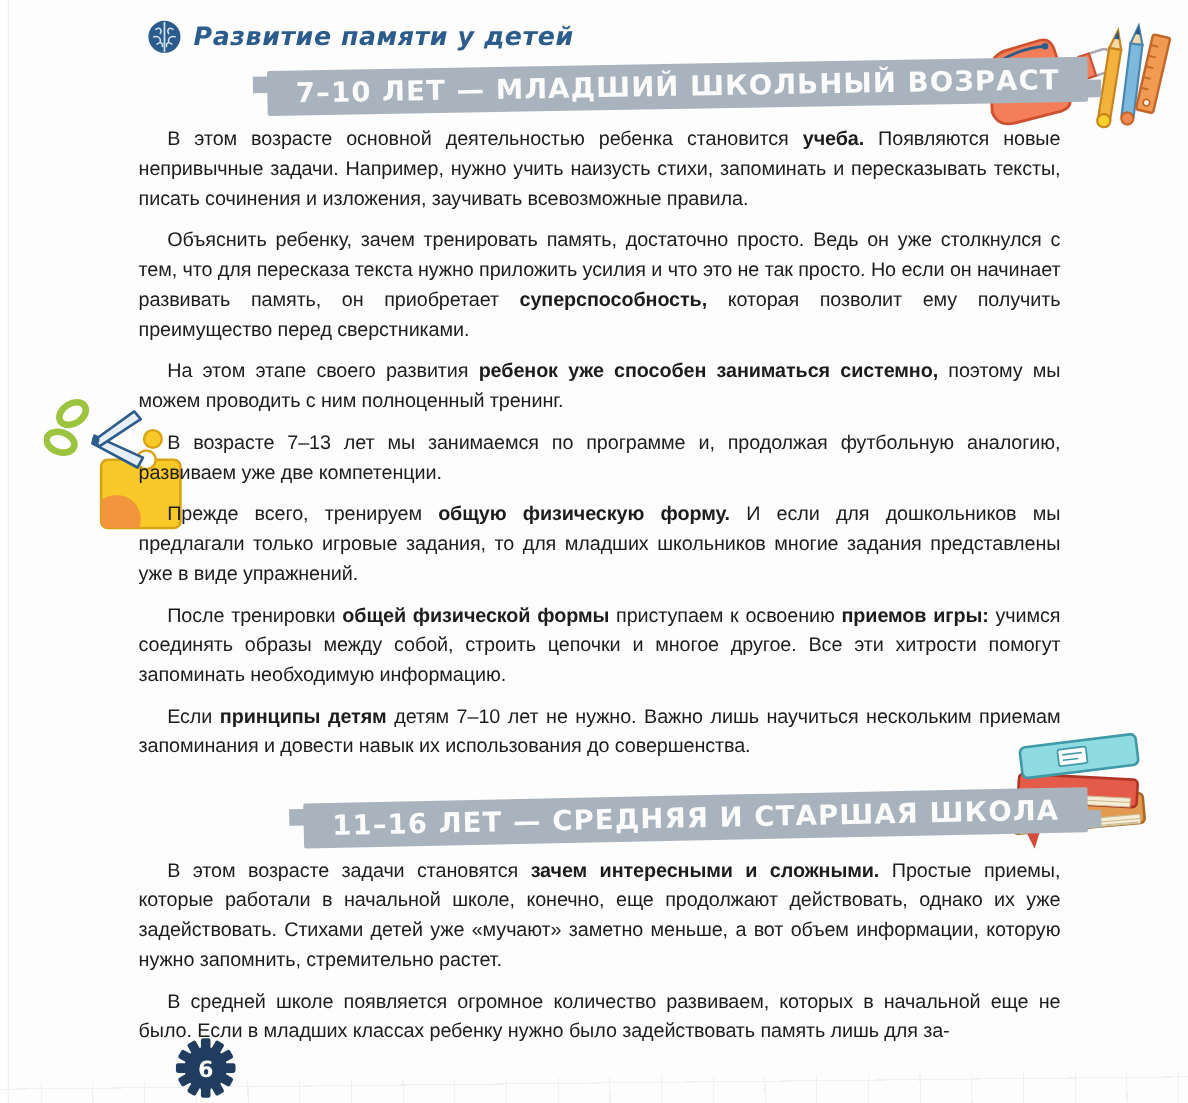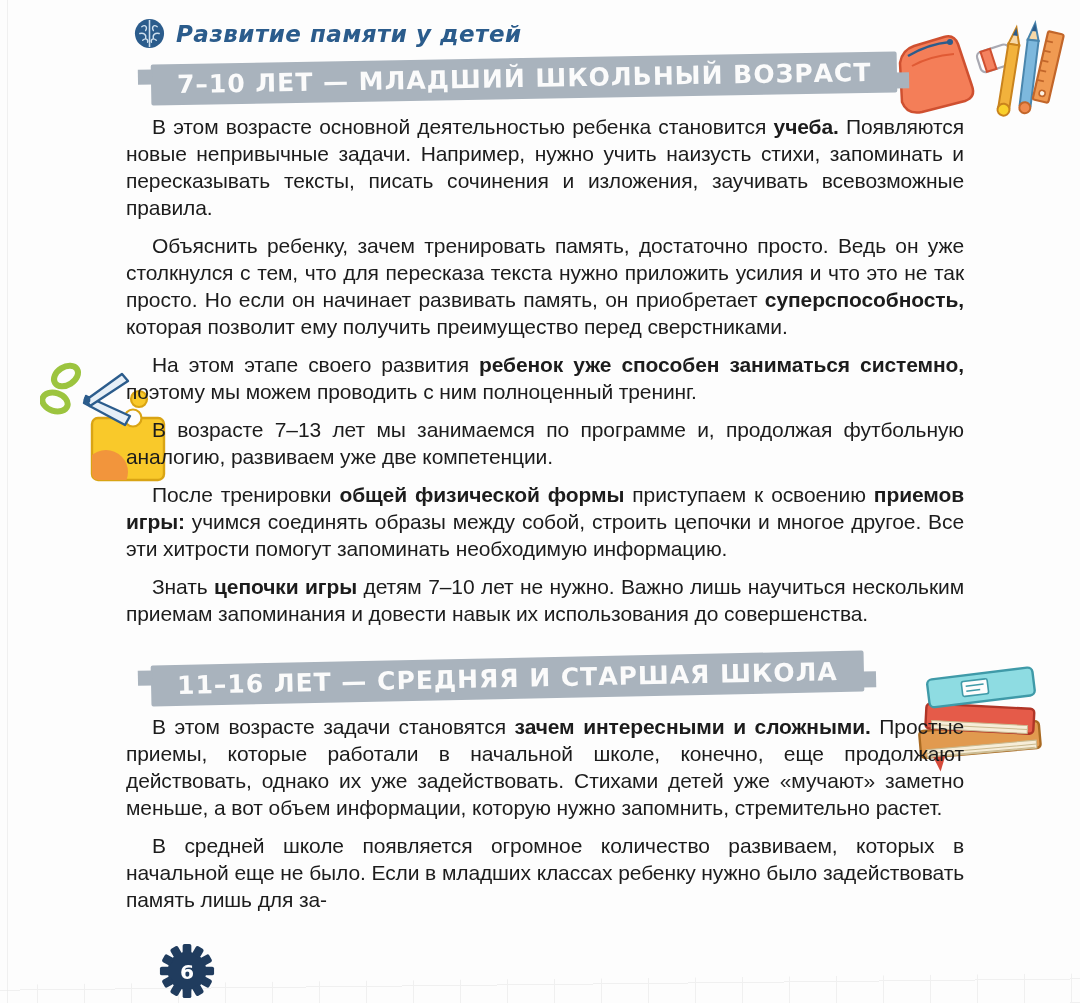--- a/index.html
+++ b/index.html
@@ -38,21 +38,21 @@
   .logo{width:33px;height:33px;display:inline-block;}
   .header-title{
     font-family:"DejaVu Sans",sans-serif;
     font-style:italic;font-weight:bold;
     font-size:23px;color:var(--header-text);
     letter-spacing:.5px;
   }
   .content{
     position:absolute;left:126px;top:58px;width:838px;
   }
-  .banner-row{display:flex;justify-content:flex-start;position:relative;}
+  .banner-row{display:flex;justify-content:flex-end;position:relative;}
   .banner{
     position:relative;left:25px;
     background:var(--banner-bg);
     color:var(--banner-text);
     font-family:"DejaVu Sans",sans-serif;
     font-weight:bold;font-size:25px;letter-spacing:1px;
     text-align:center;line-height:41px;height:41px;
     padding:0 26px;white-space:nowrap;
     transform:rotate(-1deg);
     border-radius:2px;
@@ -62,21 +62,21 @@
     content:"";position:absolute;left:-13px;top:5px;width:15px;height:15px;
     background:var(--banner-bg);
   }
   .banner::after{
     content:"";position:absolute;right:-12px;bottom:4px;width:14px;height:16px;
     background:var(--banner-bg);
   }
   .banner-2{margin-top:20px;transform:rotate(-1.2deg);}
   .para{
     margin:0 0 11px 0;
-    font-size:21px;line-height:27px;
+    font-size:18px;line-height:27px;
     text-align:justify;text-indent:26px;
     letter-spacing:-0.1px;
   }
   .para b{font-weight:bold;}
   .art{position:absolute;}
   .art-stationery{left:888px;top:8px;width:177px;height:112px;}
   .art-scissors{left:40px;top:356px;width:132px;height:130px;}
   .art-books{left:902px;top:646px;width:152px;height:130px;}
   .page-num{position:absolute;left:158px;top:942px;width:58px;height:58px;}
 </style>
@@ -177,22 +177,23 @@
   <div class="banner-row">
     <div class="banner banner-1">
       <span>7–10 ЛЕТ — МЛАДШИЙ ШКОЛЬНЫЙ ВОЗРАСТ</span>
     </div>
   </div>
   <div>
       <p class="para"><span>В этом возрасте основной деятельностью ребенка становится </span><b>учеба.</b><span> Появляются новые непривычные задачи. Например, нужно учить наизусть стихи, запоминать и пересказывать тексты, писать сочинения и изложения, заучивать всевозможные правила.</span></p>
       <p class="para"><span>Объяснить ребенку, зачем тренировать память, достаточно просто. Ведь он уже столкнулся с тем, что для пересказа текста нужно приложить усилия и что это не так просто. Но если он начинает развивать память, он приобретает </span><b>суперспособность,</b><span> которая позволит ему получить преимущество перед сверстниками.</span></p>
       <p class="para"><span>На этом этапе своего развития </span><b>ребенок уже способен заниматься системно,</b><span> поэтому мы можем проводить с ним полноценный тренинг.</span></p>
       <p class="para"><span>В возрасте 7–13 лет мы занимаемся по программе и, продолжая футбольную аналогию, развиваем уже две компетенции.</span></p>
+      <p class="para"><span>Прежде всего, тренируем </span><b>общую физическую форму.</b><span> И если для дошкольников мы предлагали только игровые задания, то для младших школьников многие задания представлены уже в виде упражнений.</span></p>
       <p class="para"><span>После тренировки </span><b>общей физической формы</b><span> приступаем к освоению </span><b>приемов игры:</b><span> учимся соединять образы между собой, строить цепочки и многое другое. Все эти хитрости помогут запоминать необходимую информацию.</span></p>
-      <p class="para"><span>Знать </span><b>цепочки игры</b><span> детям 7–10 лет не нужно. Важно лишь научиться нескольким приемам запоминания и довести навык их использования до совершенства.</span></p>
+      <p class="para"><span>Если </span><b>принципы детям</b><span> детям 7–10 лет не нужно. Важно лишь научиться нескольким приемам запоминания и довести навык их использования до совершенства.</span></p>
     </div>
 
   <div class="banner-row">
     <div class="banner banner-2">
       <span>11–16 ЛЕТ — СРЕДНЯЯ И СТАРШАЯ ШКОЛА</span>
     </div>
   </div>
   <div>
       <p class="para"><span>В этом возрасте задачи становятся </span><b>зачем интересными и сложными.</b><span> Простые приемы, которые работали в начальной школе, конечно, еще продолжают действовать, однако их уже задействовать. Стихами детей уже «мучают» заметно меньше, а вот объем информации, которую нужно запомнить, стремительно растет.</span></p>
       <p class="para"><span>В средней школе появляется огромное количество развиваем, которых в начальной еще не было. Если в младших классах ребенку нужно было задействовать память лишь для за-</span></p>

